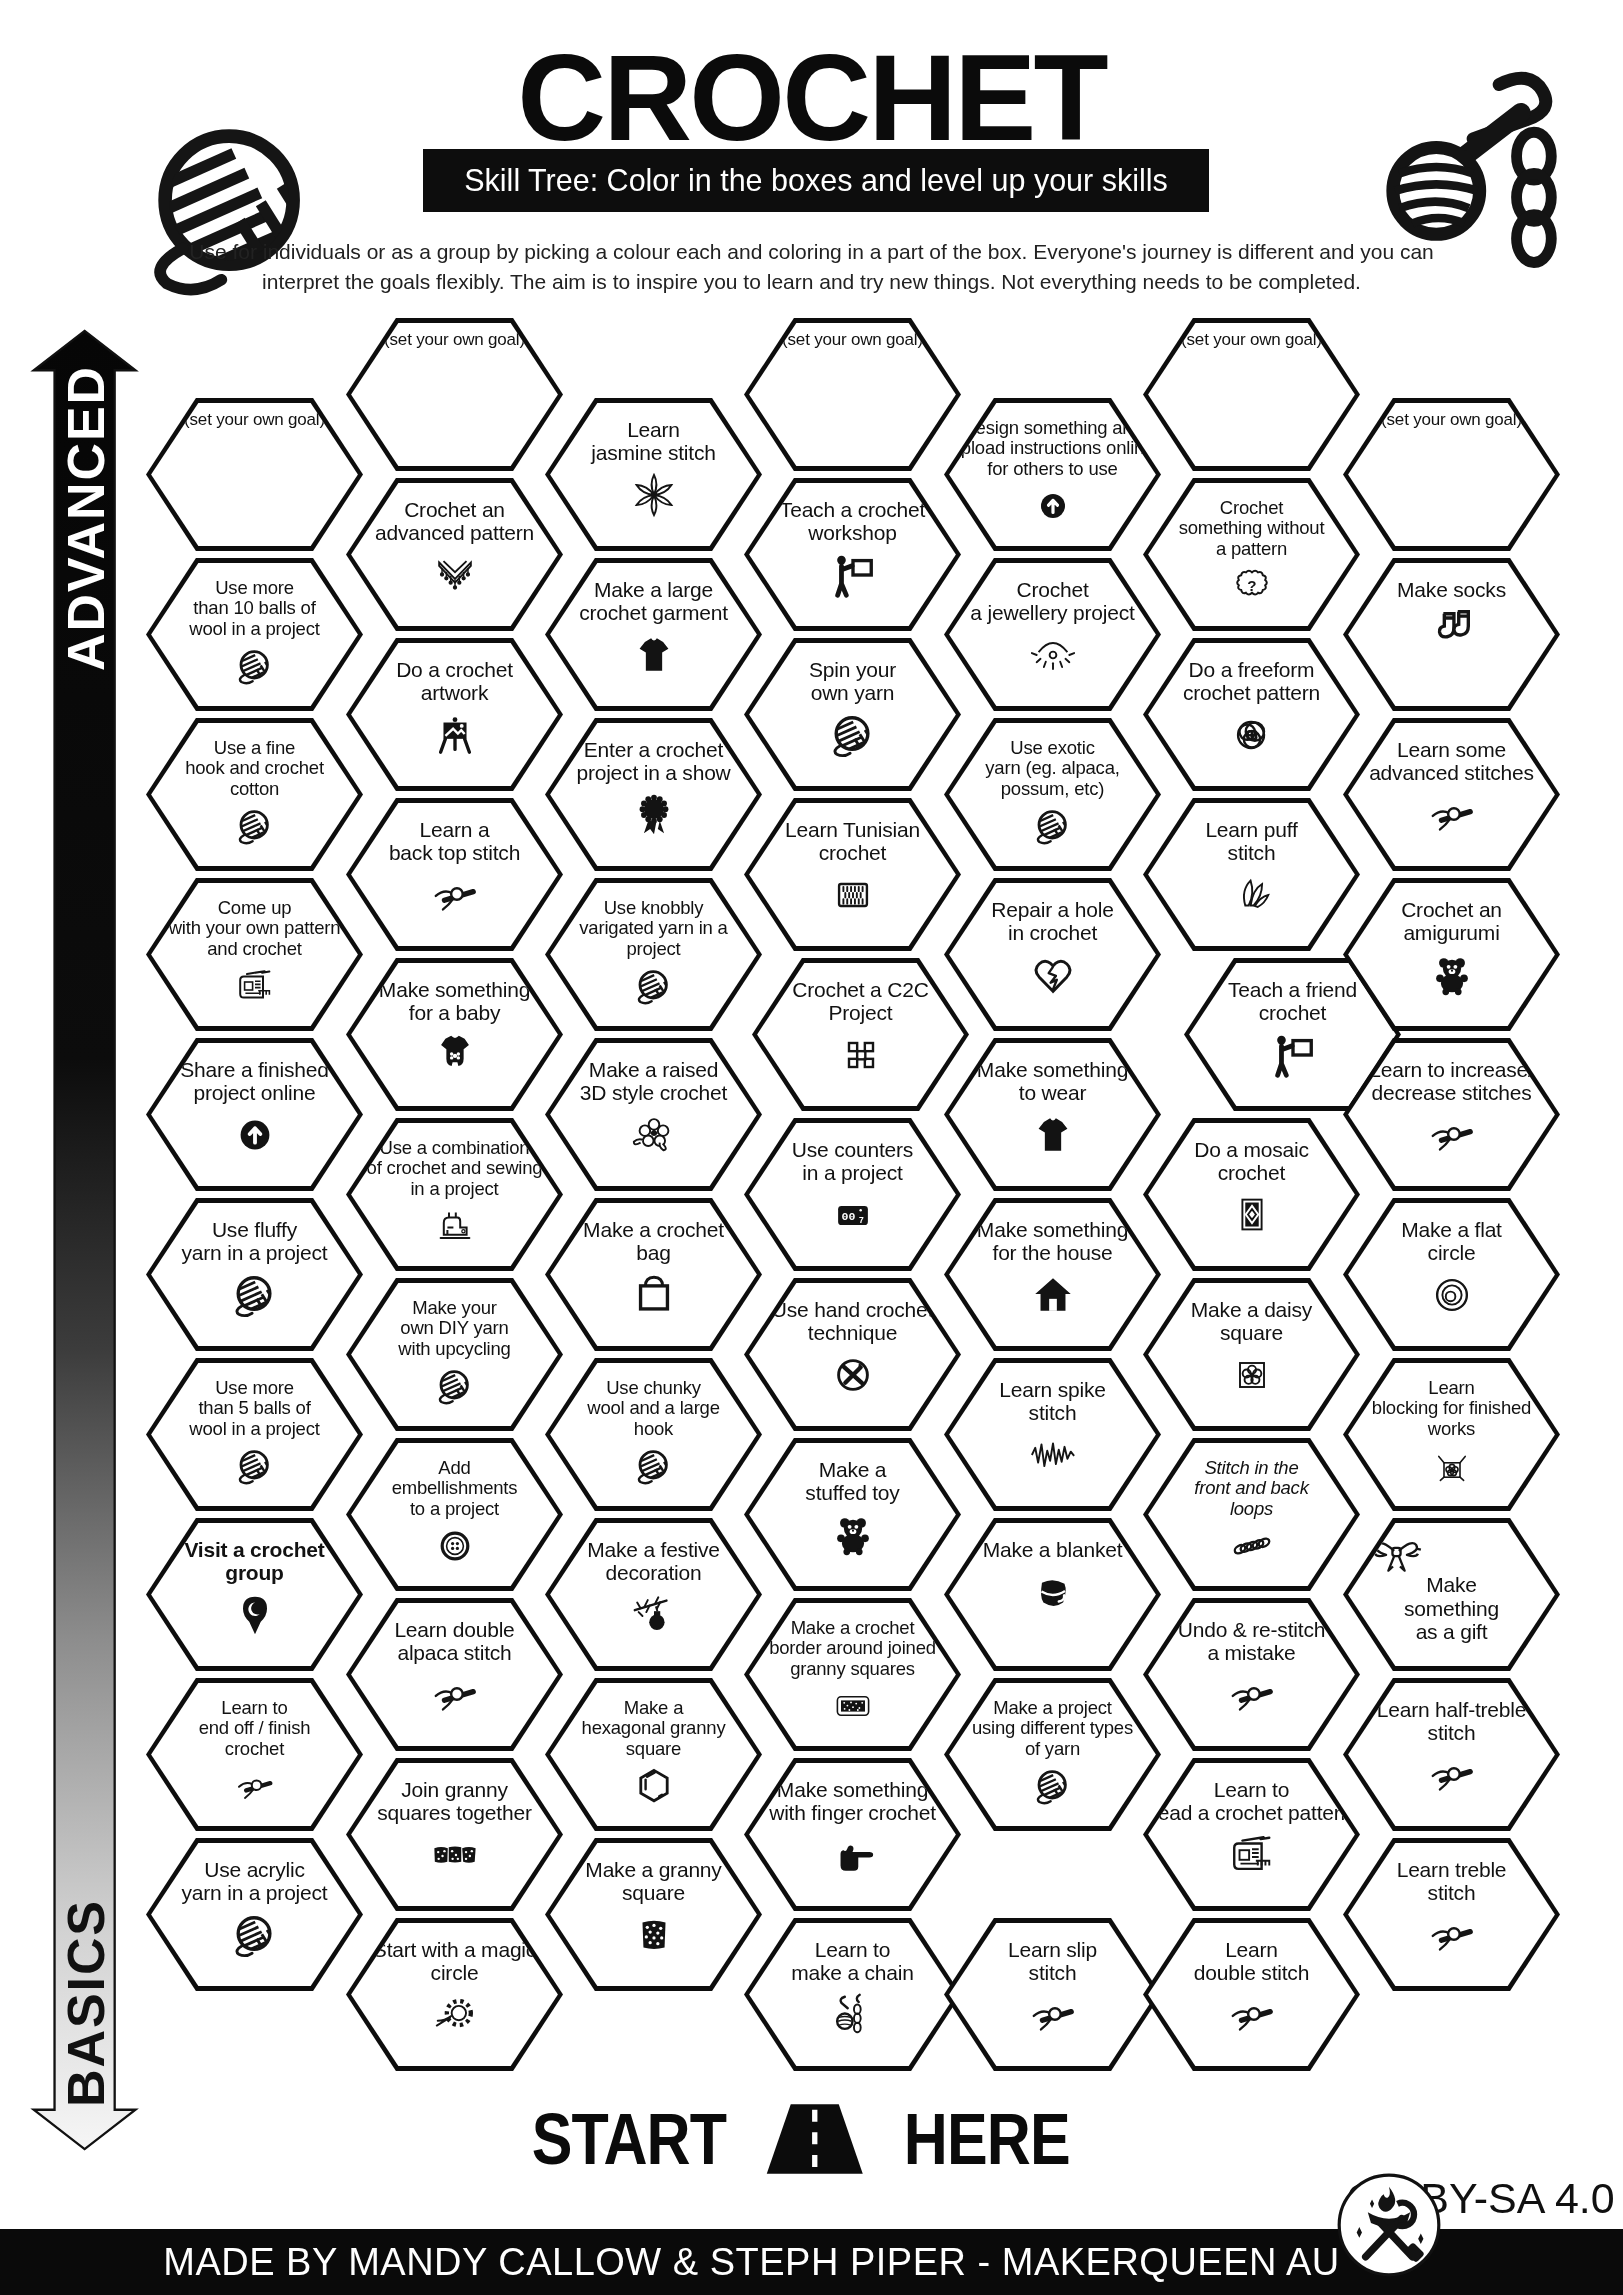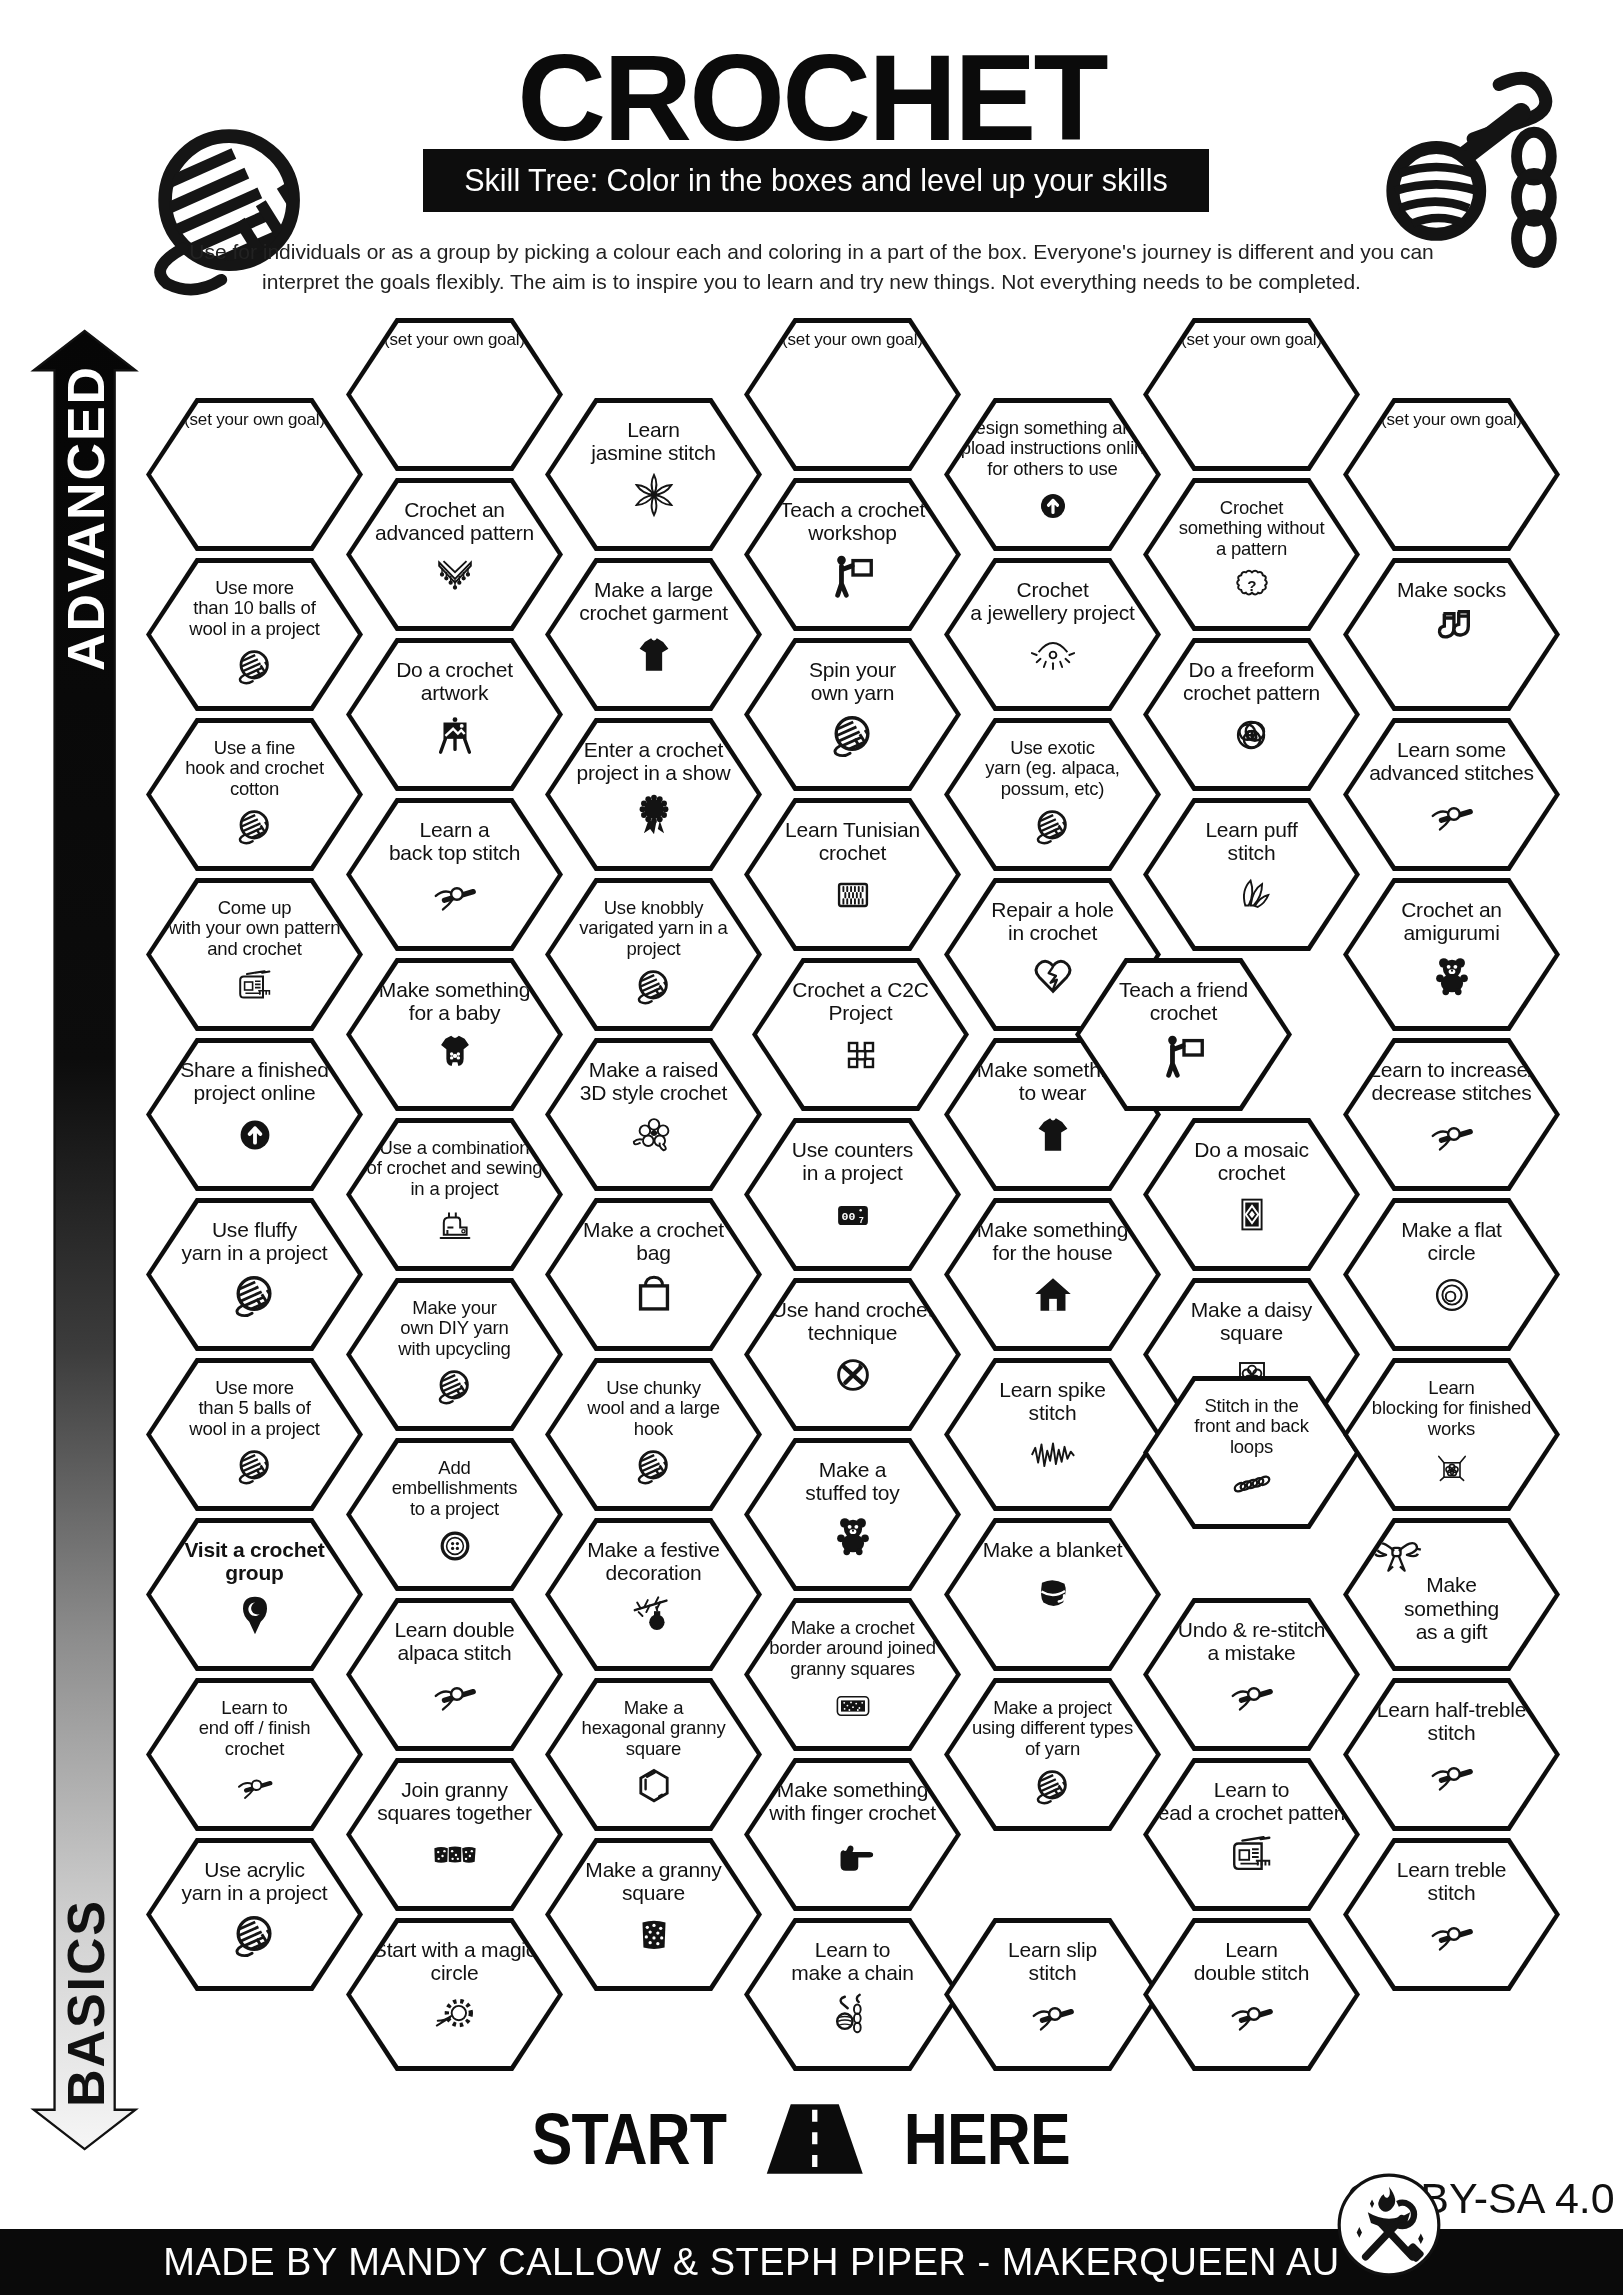--- a/index.html
+++ b/index.html
@@ -1059,21 +1059,21 @@
 stitch</div>
           <svg class="hex-icon" viewBox="0 0 100 100">
             <g fill="none" stroke="#151515" stroke-width="4">
     <path d="M36 72 Q27 40 47 20 Q56 47 43 72 Z"></path>
     <path d="M47 72 Q52 38 71 27 Q71 53 53 72 Z"></path>
     <path d="M56 73 Q67 54 84 50 Q77 67 62 75 Z"></path>
             </g>
           </svg>
         </div>
       </div>
-      <div class="hex" style="left: 1075px; top: 958px;">
+      <div class="hex" style="left: 1184px; top: 958px;">
         <div class="hex-in">
           <div class="hex-label">Teach a friend
 crochet</div>
           <svg class="hex-icon" viewBox="0 0 100 100">
             <rect x="50" y="20" width="38" height="30" fill="none" stroke="#151515" stroke-width="7"></rect>
     <circle cx="26" cy="19" r="9" fill="#131313"></circle>
     <path d="M26 31 L26 68 M26 39 L48 31 M26 68 L18 92 M26 68 L36 92" stroke="#131313" stroke-width="10" stroke-linecap="round" fill="none"></path>
           </svg>
         </div>
       </div>
@@ -1099,21 +1099,21 @@
               <circle cx="50" cy="39" r="8.5"></circle>
               <circle cx="61" cy="47" r="8.5"></circle>
               <circle cx="57" cy="60" r="8.5"></circle>
               <circle cx="43" cy="60" r="8.5"></circle>
               <circle cx="39" cy="47" r="8.5"></circle>
             </g>
     <circle cx="50" cy="51" r="5" fill="#151515"></circle>
           </svg>
         </div>
       </div>
-      <div class="hex small" style="left: 1143px; top: 1376px;">
+      <div class="hex small" style="left: 1143px; top: 1438px; font-style: italic;">
         <div class="hex-in">
           <div class="hex-label">Stitch in the
 front and back
 loops</div>
           <svg class="hex-icon" viewBox="0 0 100 100">
             <g fill="none" stroke="#151515" stroke-width="6">
     <ellipse cx="20" cy="58" rx="14" ry="9" transform="rotate(-28 20 58)"></ellipse>
     <ellipse cx="35" cy="54" rx="14" ry="9" transform="rotate(-28 35 54)"></ellipse>
     <ellipse cx="50" cy="50" rx="14" ry="9" transform="rotate(-28 50 50)"></ellipse>
     <ellipse cx="65" cy="46" rx="14" ry="9" transform="rotate(-28 65 46)"></ellipse>

